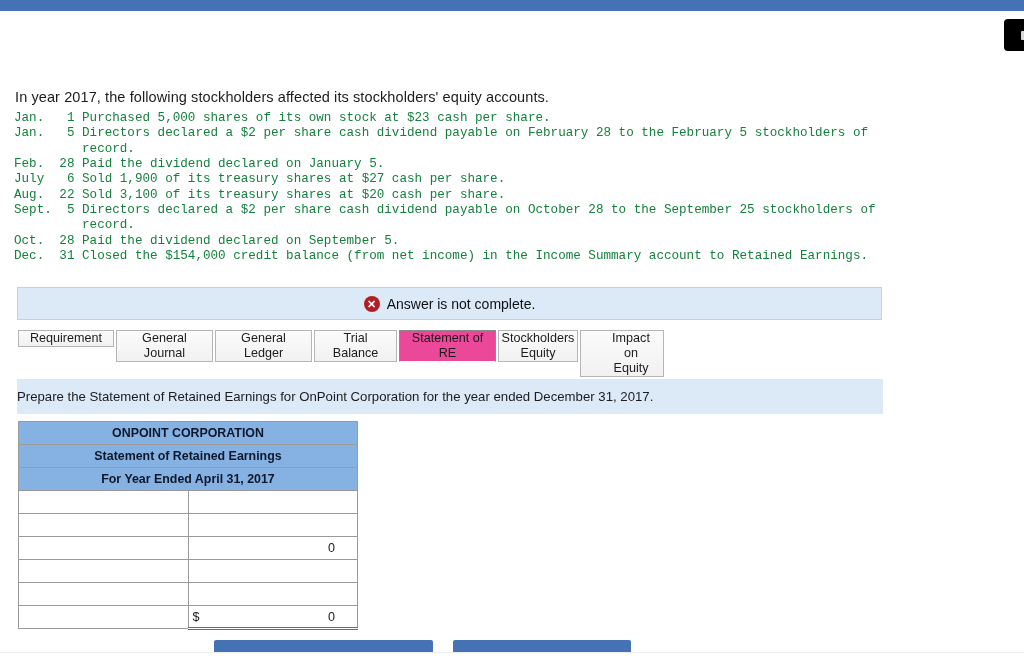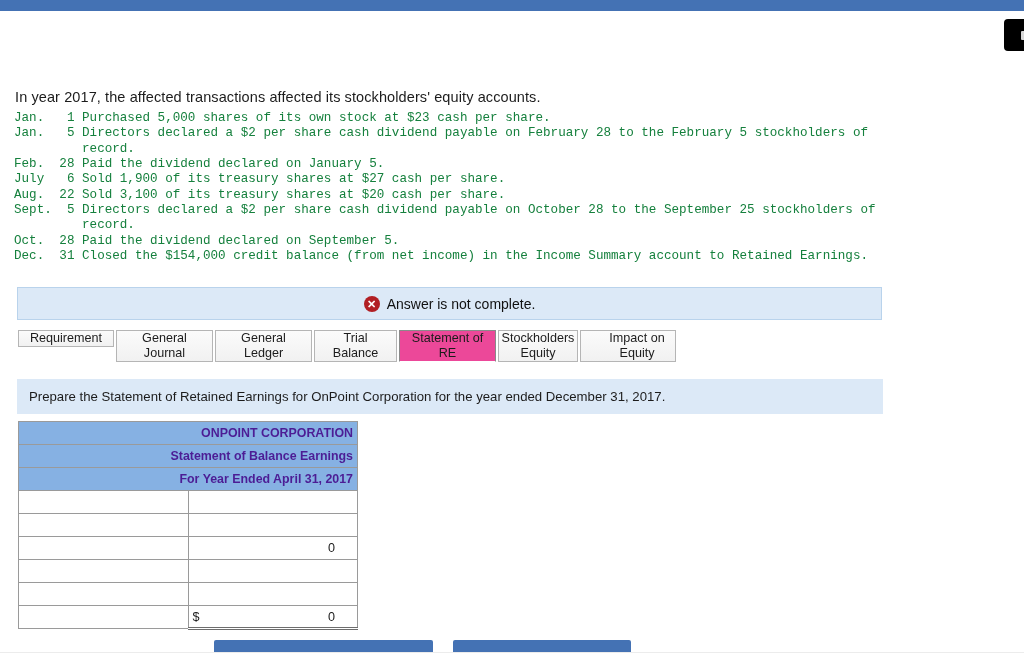--- a/index.html
+++ b/index.html
@@ -136,21 +136,21 @@
   #instruction-bar {
     position: absolute;
     left: 17px;
     top: 379px;
     width: 866px;
     height: 35px;
     background: #dce9f7;
     box-sizing: border-box;
     display: flex;
     align-items: center;
-    padding-left: 12px;
+    padding-left: 0;
     font-size: 13.2px;
     color: #1c1c1c;
   }
 
   
   #statement-table {
     position: absolute;
     left: 18px;
     top: 421px;
     width: 340px;
@@ -159,24 +159,24 @@
   }
   #statement-table td {
     border: 1px solid #9a9a9a;
     height: 23px;
     box-sizing: border-box;
     font-size: 12.6px;
     padding: 0 4px;
   }
   #statement-table .head-cell {
     background: #86b1e3;
-    text-align: right;
+    text-align: center;
     font-weight: bold;
     font-size: 12.4px;
-    color: #4c1d95;
+    color: #0f172a;
     height: 23px;
   }
   #statement-table .label-col { width: 240px; }
   #statement-table .amount-col {
     width: 100px;
     text-align: right;
     position: relative;
     padding-right: 22px;
   }
   #statement-table .amount-col .currency {
@@ -216,21 +216,21 @@
 </style>
 </head>
 <body>
 
 <div id="top-bar"></div>
 
 <div id="floating-widget">
   <div class="widget-knob"></div>
 </div>
 
-<p id="intro-text">In year 2017, the affected transactions affected its stockholders' equity accounts.</p>
+<p id="intro-text">In year 2017, the following stockholders affected its stockholders' equity accounts.</p>
 
 <div id="transactions">Jan.   1 Purchased 5,000 shares of its own stock at $23 cash per share.
 Jan.   5 Directors declared a $2 per share cash dividend payable on February 28 to the February 5 stockholders of
          record.
 Feb.  28 Paid the dividend declared on January 5.
 July   6 Sold 1,900 of its treasury shares at $27 cash per share.
 Aug.  22 Sold 3,100 of its treasury shares at $20 cash per share.
 Sept.  5 Directors declared a $2 per share cash dividend payable on October 28 to the September 25 stockholders of
          record.
 Oct.  28 Paid the dividend declared on September 5.
@@ -253,36 +253,36 @@
     </div>
     <div class="tab" style="width: 83px;">
       <div>Trial Balance</div>
     </div>
     <div class="tab active" style="width: 97px;">
       <div>Statement of<br>RE</div>
     </div>
     <div class="tab" style="width: 80px;">
       <div>Stockholders<br>Equity</div>
     </div>
-    <div class="tab" style="width: 96px; padding-left: 24px;">
+    <div class="tab" style="width: 84px; padding-left: 24px;">
       <div>Impact on<br>Equity</div>
     </div>
   </div>
 
 <div id="instruction-bar">
   <span>Prepare the Statement of Retained Earnings for OnPoint Corporation for the year ended December 31, 2017.</span>
 </div>
 
 <table id="statement-table">
   <tbody>
       <tr>
         <td class="head-cell" colspan="2">ONPOINT CORPORATION</td>
       </tr>
       <tr>
-        <td class="head-cell" colspan="2">Statement of Balance Earnings</td>
+        <td class="head-cell" colspan="2">Statement of Retained Earnings</td>
       </tr>
       <tr>
         <td class="head-cell" colspan="2">For Year Ended April 31, 2017</td>
       </tr>
       <tr>
         <td class="label-col"></td>
         <td class="amount-col"></td>
       </tr>
       <tr>
         <td class="label-col"></td>

